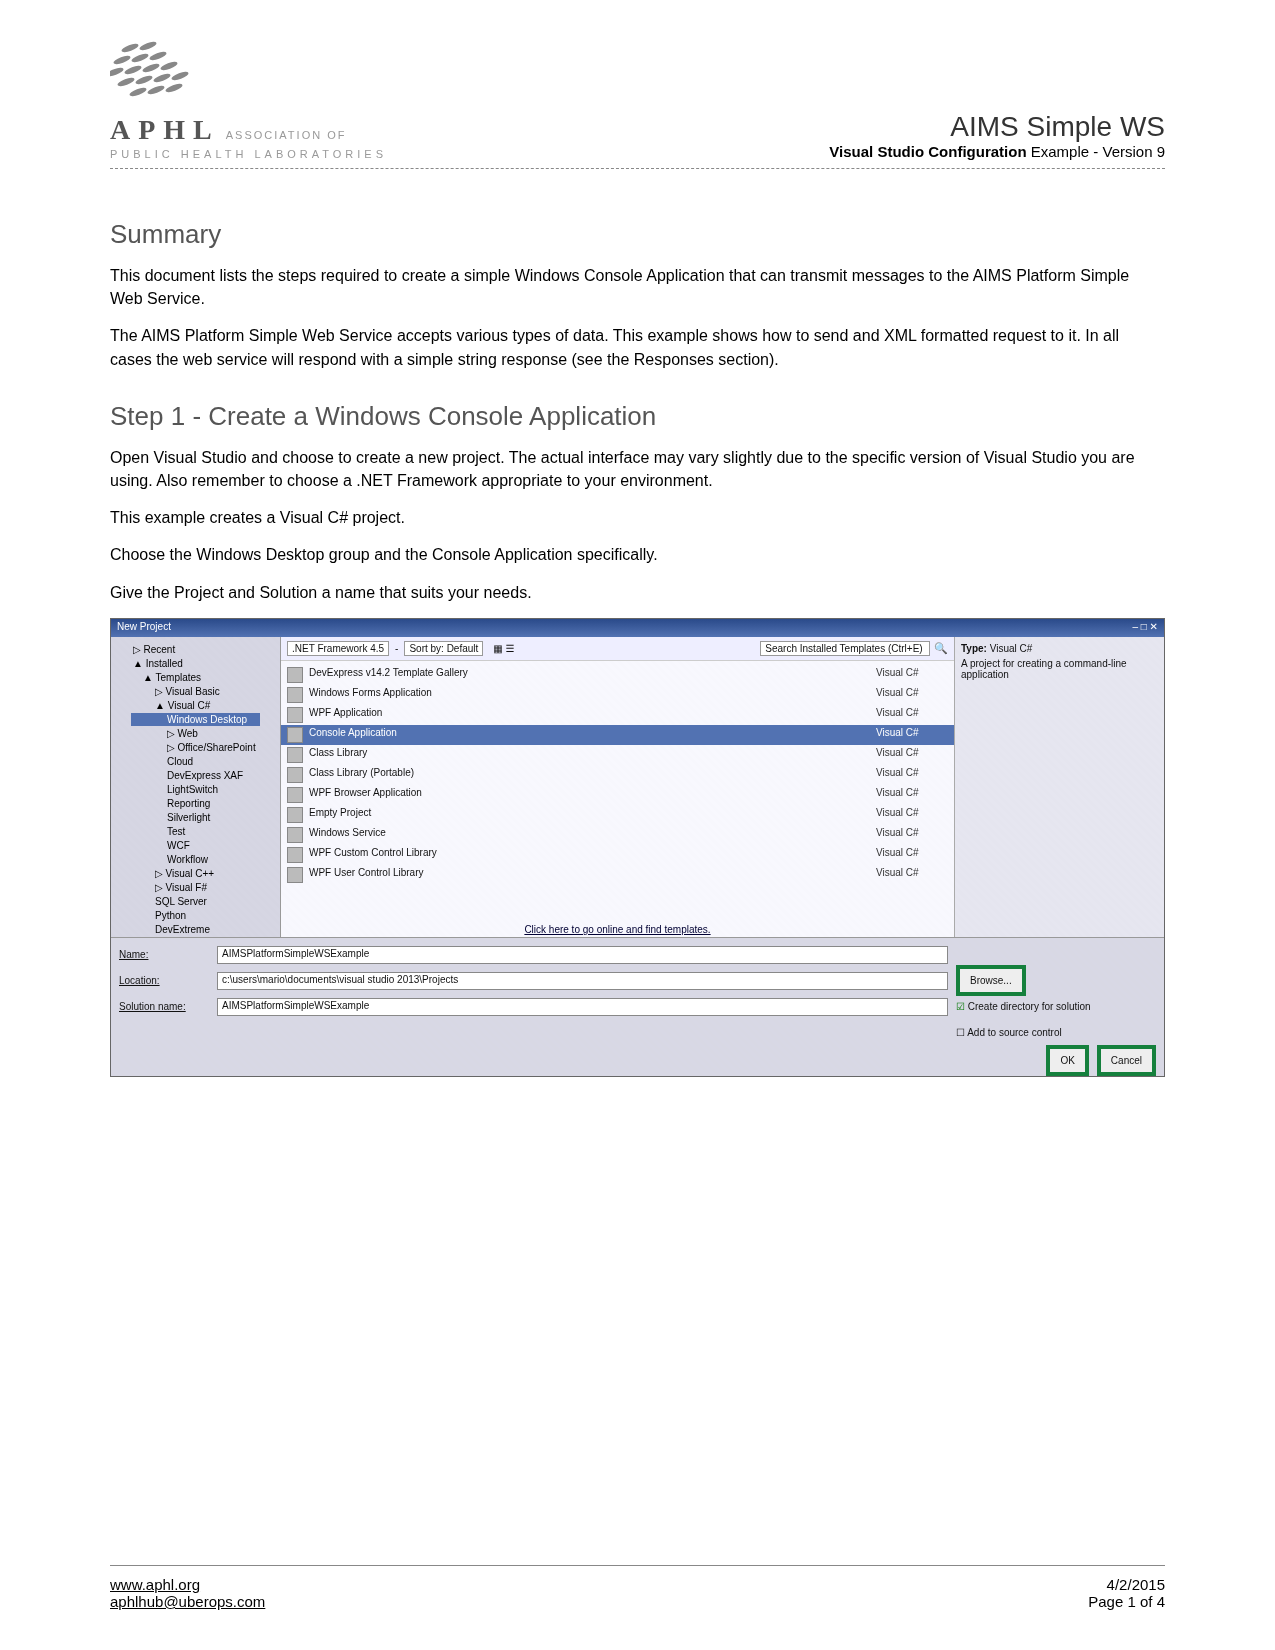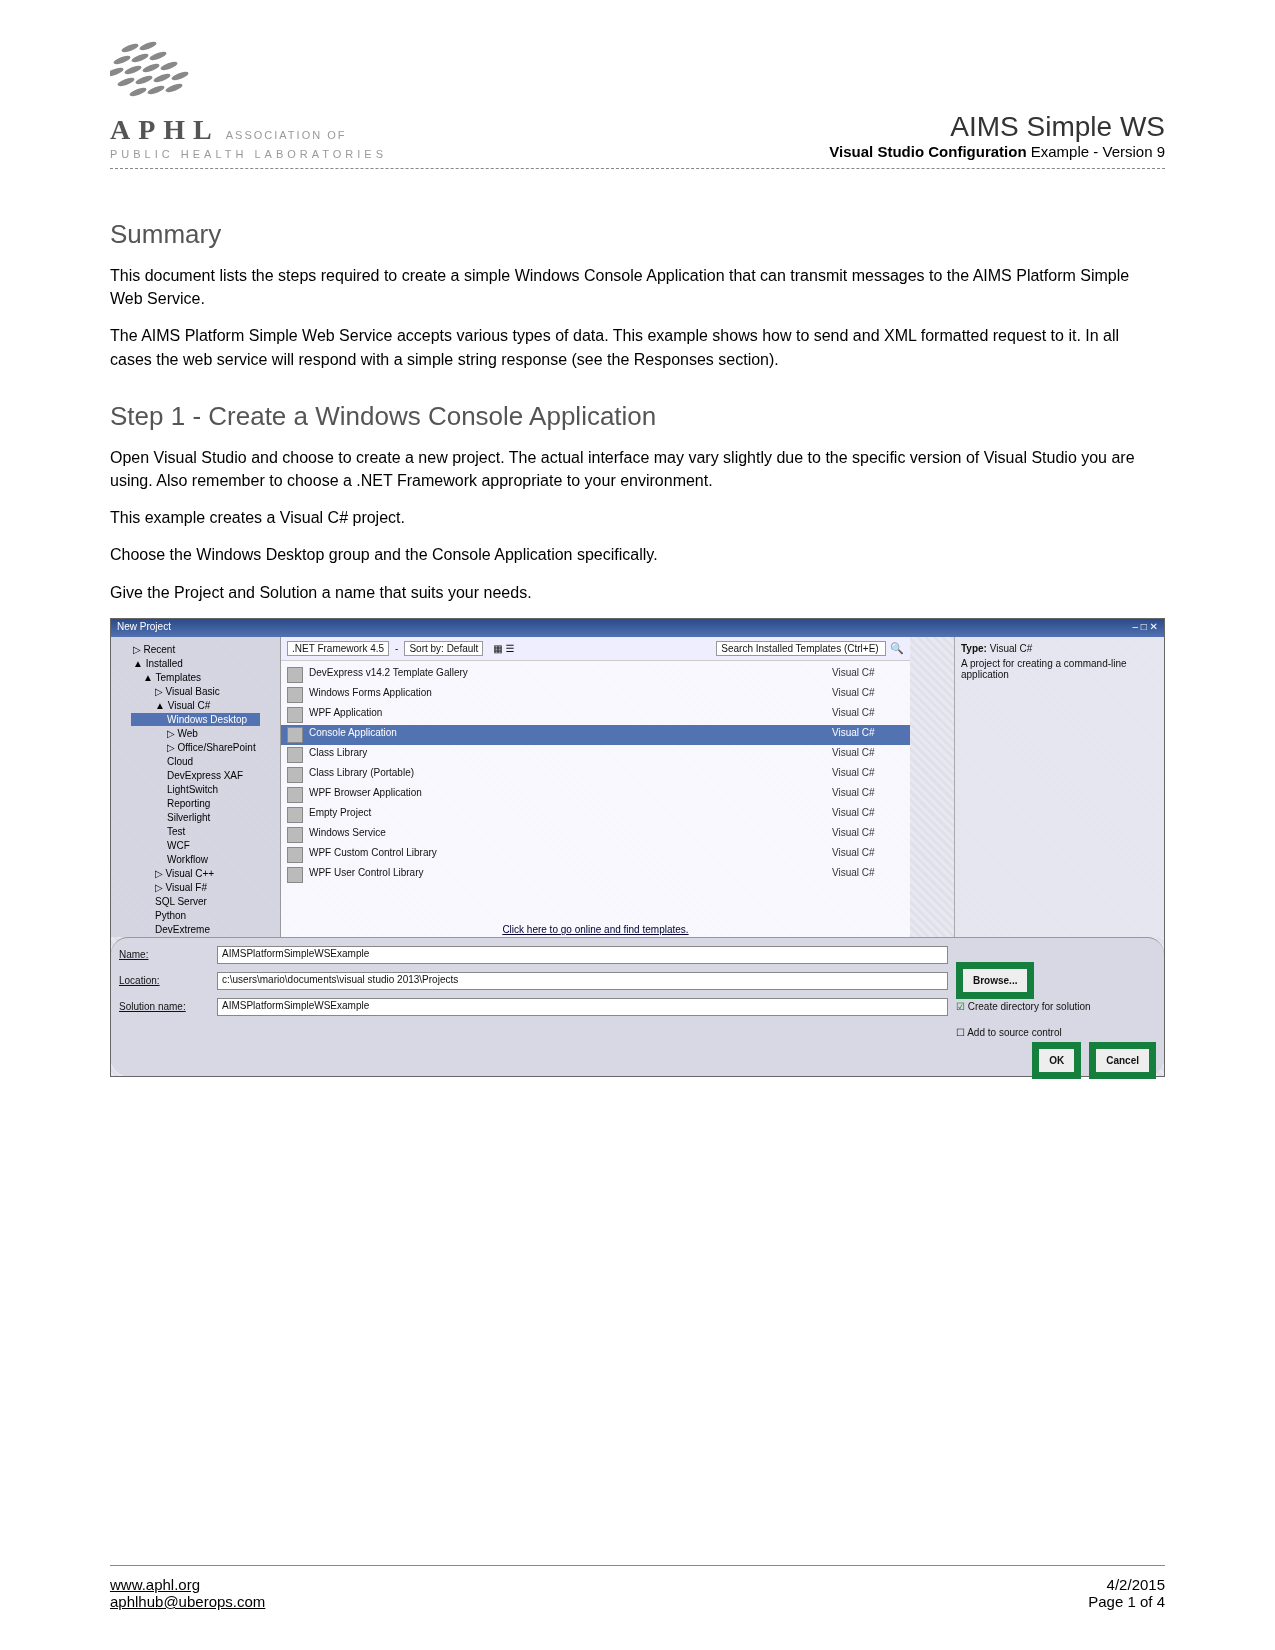--- a/index.html
+++ b/index.html
@@ -72,39 +72,38 @@
   .ss-row { display:flex; padding:2px 8px 2px 6px; gap:6px;}
   .ss-row.sel { background:#5272b2; color:#fff;}
   .ss-icon { width:16px; height:16px; background:#bbb; border:1px solid #888; flex:0 0 auto;}
   .ss-tname { flex:1 1 auto; white-space:nowrap; overflow:hidden; text-overflow:ellipsis;}
   .ss-lang { width:70px; text-align:left; color:#333;}
   .ss-row.sel .ss-lang{color:#fff;}
   .ss-linklink { text-align:center; font-size:10px; color:#003; padding:2px; text-decoration:underline;}
   .ss-rightcol {
     width: 210px; background: rgba(230,230,240,.9);
     border-left:1px solid #aaa; padding:6px; font-size:10px;
-    display:flex; flex-direction:column; gap:4px;margin-left:44px;
+    display:flex; flex-direction:column; gap:4px;
   }
   .ss-rightcol .rtitle { font-weight:bold;}
   .ss-bottom {
     background: rgba(215,215,228,.95);
     border-top:1px solid #999;
     padding:6px 8px;
     display:grid;
     grid-template-columns: 90px 1fr 200px;
     grid-auto-rows: 22px;
     align-items:center;
     gap:4px 8px;
     font-size:10px;
-    border-radius:17px;
   }
   .ss-bottom .lab { text-align:left; text-decoration:underline;}
   .ss-bottom .val { border:1px solid #888; background:#fff; padding:1px 4px; font-size:10px; height:18px; overflow:hidden; white-space:nowrap;}
   .ss-bottom .rside { display:flex; align-items:center; gap:4px;}
-  .ss-bottom .btn { border:7px solid #15803d; background:#eee; padding:6px 10px; font-size:10px;font-weight:bold;}
+  .ss-bottom .btn { border:4px solid #15803d; background:#eee; padding:6px 10px; font-size:10px;}
   .ss-bottom .chk::before { content:"☑ "; color:#070;}
   .ss-bottom .chk2::before { content:"☐ ";}
   .ss-footerbtns { grid-column: 1 / span 3; display:flex; justify-content:flex-end; gap:8px; padding-top:4px;}
   .page-footer {
     position:absolute; bottom:40px; left:110px; right:110px;
     border-top:1px solid #888; padding-top:10px;
     display:flex; justify-content:space-between; font-size:15px;
   }
   .page-footer a { color:#000; text-decoration:underline;}
   .page-footer .fr { text-align:right;}

